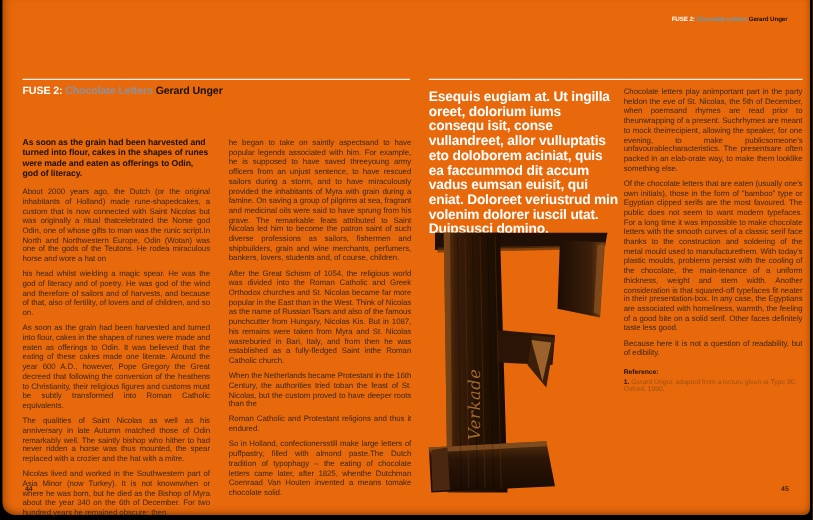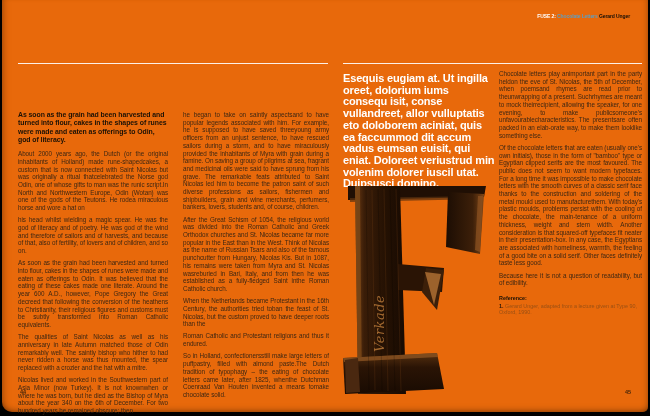--- a/index.html
+++ b/index.html
@@ -58,20 +58,25 @@
 
   <div class="header-meta">
     <span class="issue">FUSE 2:</span>
     <span class="article">Chocolate Letters</span>
     <span class="author">Gerard Unger</span>
   </div>
 
   <div class="rule rule-left"></div>
   <div class="rule rule-right"></div>
 
+  <div class="page-title">
+    <span class="issue">FUSE 2:</span>
+    <span class="article">Chocolate Letters</span>
+    <span class="author">Gerard Unger</span>
+  </div>
 
   <div class="col col1">
     <p class="intro">As soon as the grain had been harvested and turned into flour, cakes in the shapes of runes were made and eaten as offerings to Odin, god of literacy.</p>
     <p>About 2000 years ago, the Dutch (or the original inhabitants of Holland) made rune-shapedcakes, a custom that is now connected with Saint Nicolas but was originally a ritual thatcelebrated the Norse god Odin, one of whose gifts to man was the runic script.In North and Northwestern Europe, Odin (Wotan) was one of the gods of the Teutons. He rodea miraculous horse and wore a hat on</p>
     <p>his head whilst wielding a magic spear. He was the god of literacy and of poetry. He was god of the wind and therefore of sailors and of harvests, and because of that, also of fertility, of lovers and of children, and so on.</p>
     <p>As soon as the grain had been harvested and turned into flour, cakes in the shapes of runes were made and eaten as offerings to Odin. It was believed that the eating of these cakes made one literate. Around the year 600 A.D., however, Pope Gregory the Great decreed that following the conversion of the heathens to Christianity, their religious figures and customs must be subtly transformed into Roman Catholic equivalents.</p>
     <p>The qualities of Saint Nicolas as well as his anniversary in late Autumn matched those of Odin remarkably well. The saintly bishop who hither to had never ridden a horse was thus mounted, the spear replaced with a crozier and the hat with a mitre.</p>
     <p>Nicolas lived and worked in the Southwestern part of Asia Minor (now Turkey). It is not knownwhen or where he was born, but he died as the Bishop of Myra about the year 340 on the 6th of December. For two hundred years he remained obscure; then</p>
   </div>
 

